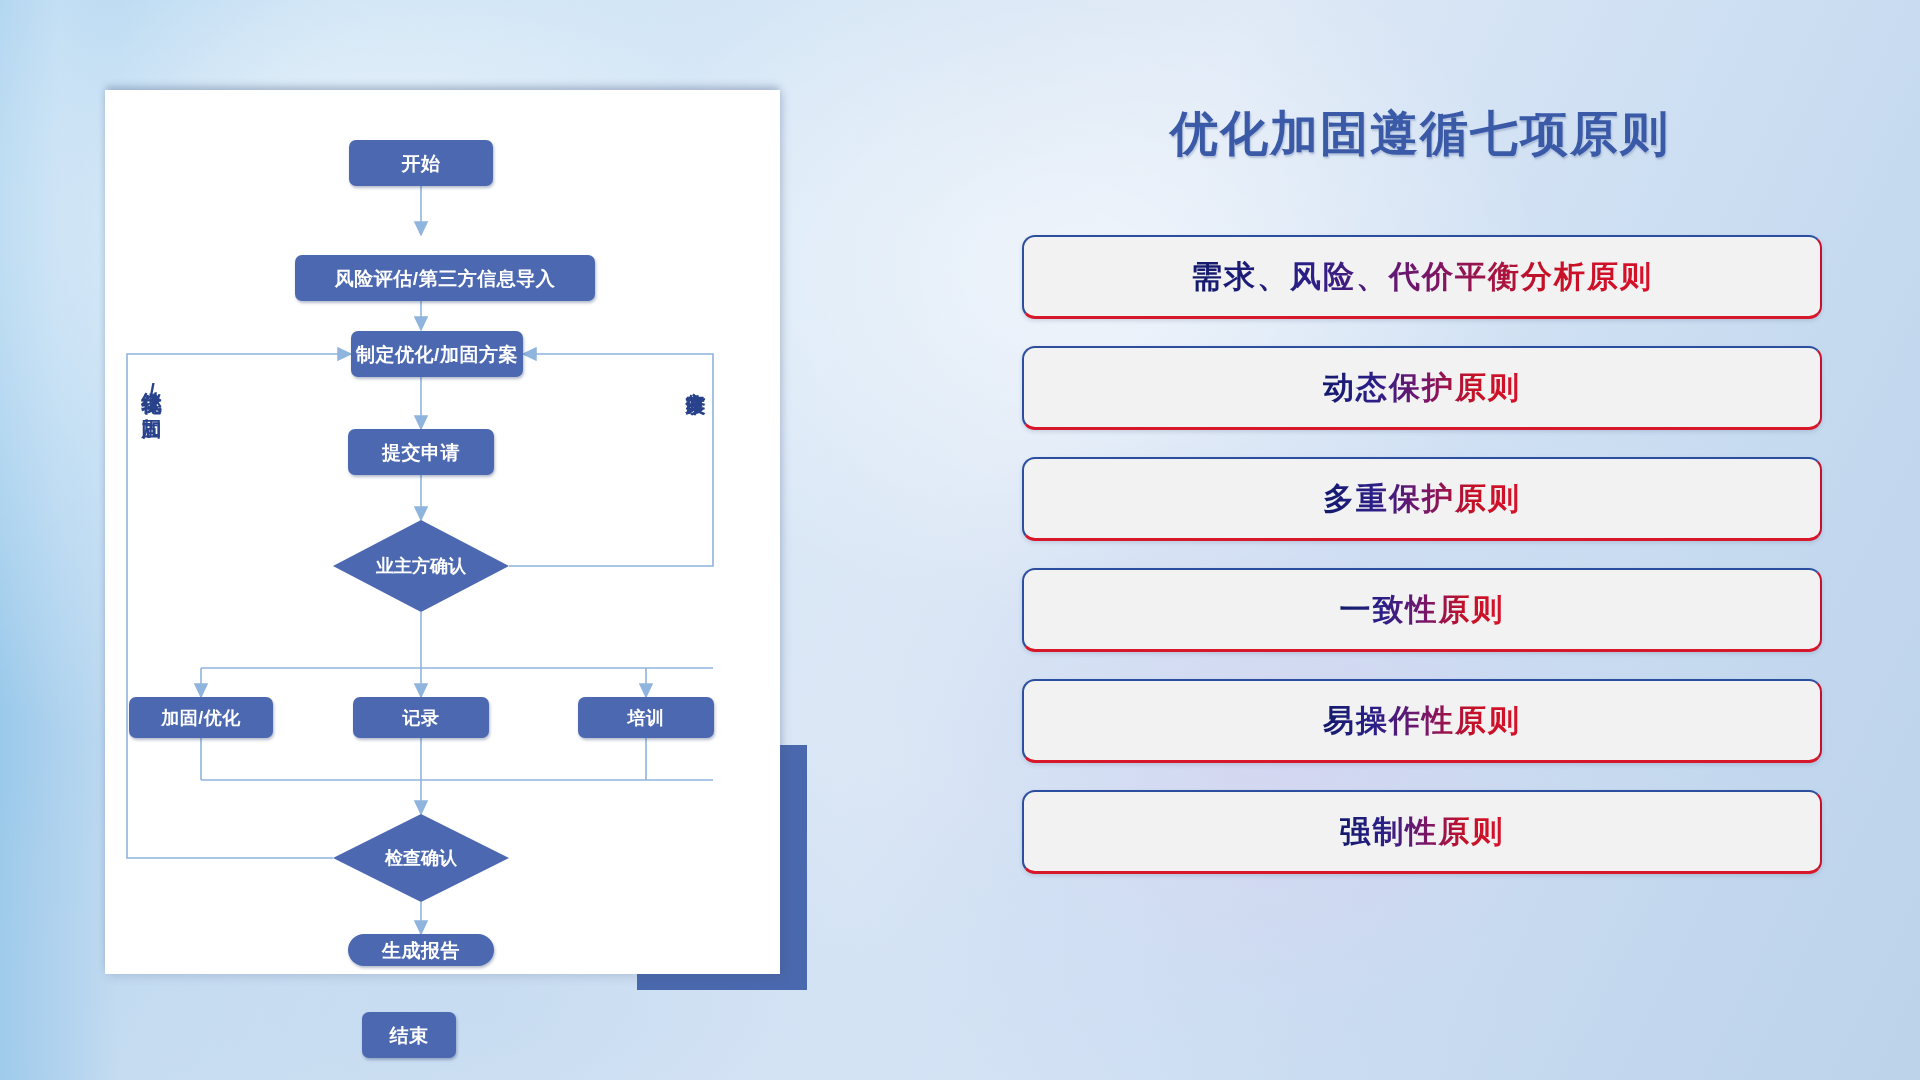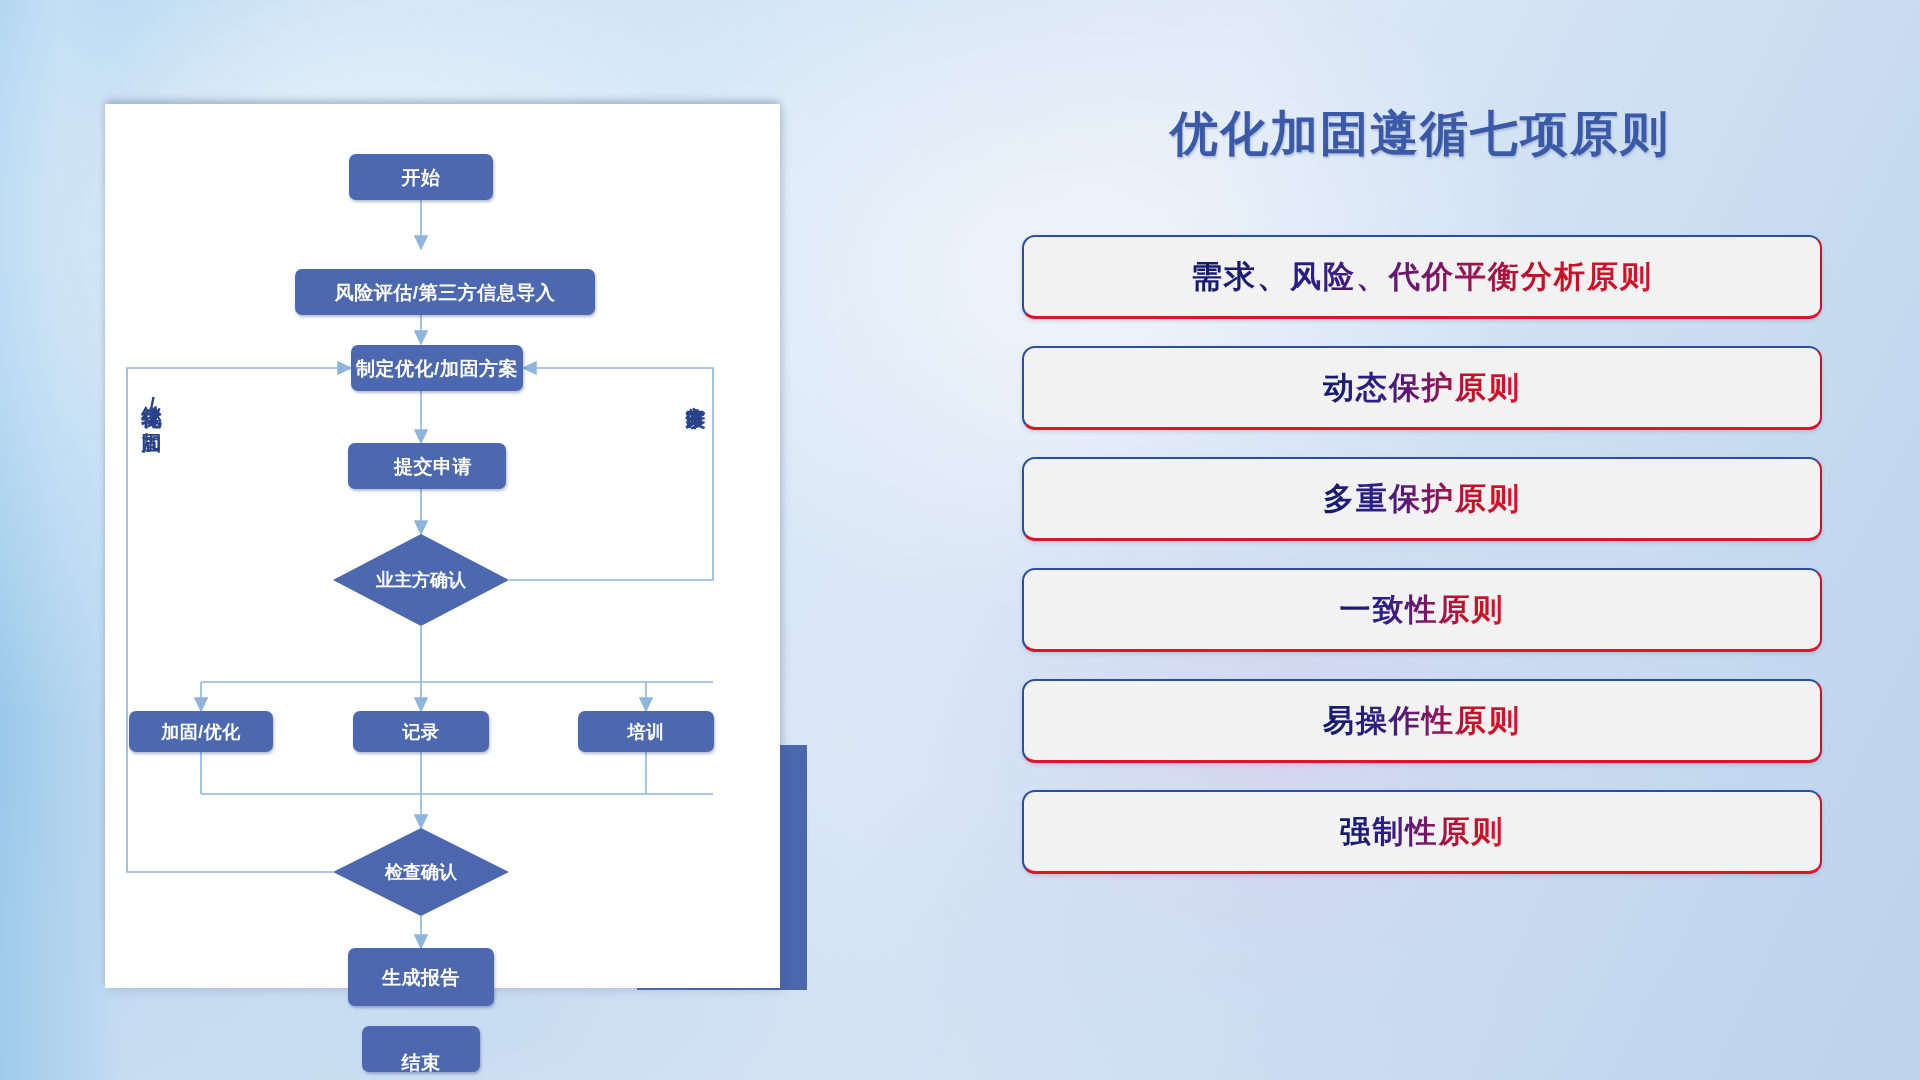--- a/index.html
+++ b/index.html
@@ -36,21 +36,21 @@
     position:absolute;left:0;top:0;width:120px;height:100%;
     background:linear-gradient(90deg,#9ac9ea 0%,#aed2ee 50%,rgba(190,216,238,0) 100%);
   }
 
   
   #accent-shape{
     position:absolute;left:637px;top:745px;width:170px;height:245px;
     background:#4a68ad;
   }
   #flow-card{
-    position:absolute;left:105px;top:104px;width:675px;height:884px;
+    position:absolute;left:105px;top:90px;width:675px;height:884px;
     background:#ffffff;
     box-shadow:0 -5px 7px -1px rgba(70,90,130,.30), 3px 3px 9px rgba(70,90,130,.18);
   }
   #flow-svg{position:absolute;left:0;top:0;width:675px;height:884px;}
 
   .node{
     position:absolute;
     display:flex;align-items:center;justify-content:center;
     background:#4b68b0;
     color:#ffffff;
@@ -181,21 +181,21 @@
   </div>
 
   <div class="node md" style="left:190px;top:145px;width:300px;height:46px;margin-top:20px;">
     <span>风险评估/第三方信息导入</span>
   </div>
 
   <div class="node md" style="left:246px;top:241px;width:172px;height:46px;">
     <span>制定优化/加固方案</span>
   </div>
 
-  <div class="node md" style="left:243px;top:339px;width:146px;height:46px;padding-left:12px;">
+  <div class="node md" style="left:243px;top:339px;width:146px;height:46px;">
     <span>提交申请</span>
   </div>
 
   <div class="diamond" style="left:228px;top:430px;width:176px;height:92px;">
     <span>业主方确认</span>
   </div>
 
   <div class="node sm" style="left:24px;top:607px;width:144px;height:41px;">
     <span>加固/优化</span>
   </div>
@@ -205,25 +205,25 @@
   </div>
 
   <div class="node sm" style="left:473px;top:607px;width:136px;height:41px;">
     <span>培训</span>
   </div>
 
   <div class="diamond" style="left:228px;top:724px;width:176px;height:88px;">
     <span>检查确认</span>
   </div>
 
-  <div class="node md" style="left:243px;top:844px;width:146px;height:58px;">
+  <div class="node md" style="left:243px;top:844px;width:146px;height:32px;border-radius:20px;">
     <span>生成报告</span>
   </div>
 
-  <div class="node md" style="left:257px;top:922px;width:118px;height:46px;align-items:flex-end;">
+  <div class="node md" style="left:257px;top:922px;width:94px;height:46px;">
     <span>结束</span>
   </div>
 
   <div class="vlabel" style="left:36px;top:286px;">继续优化/加固</div>
 
   <div class="vlabel" style="left:580px;top:286px;">方案修改</div>
 
 </div>
 
 <div id="right-panel">

